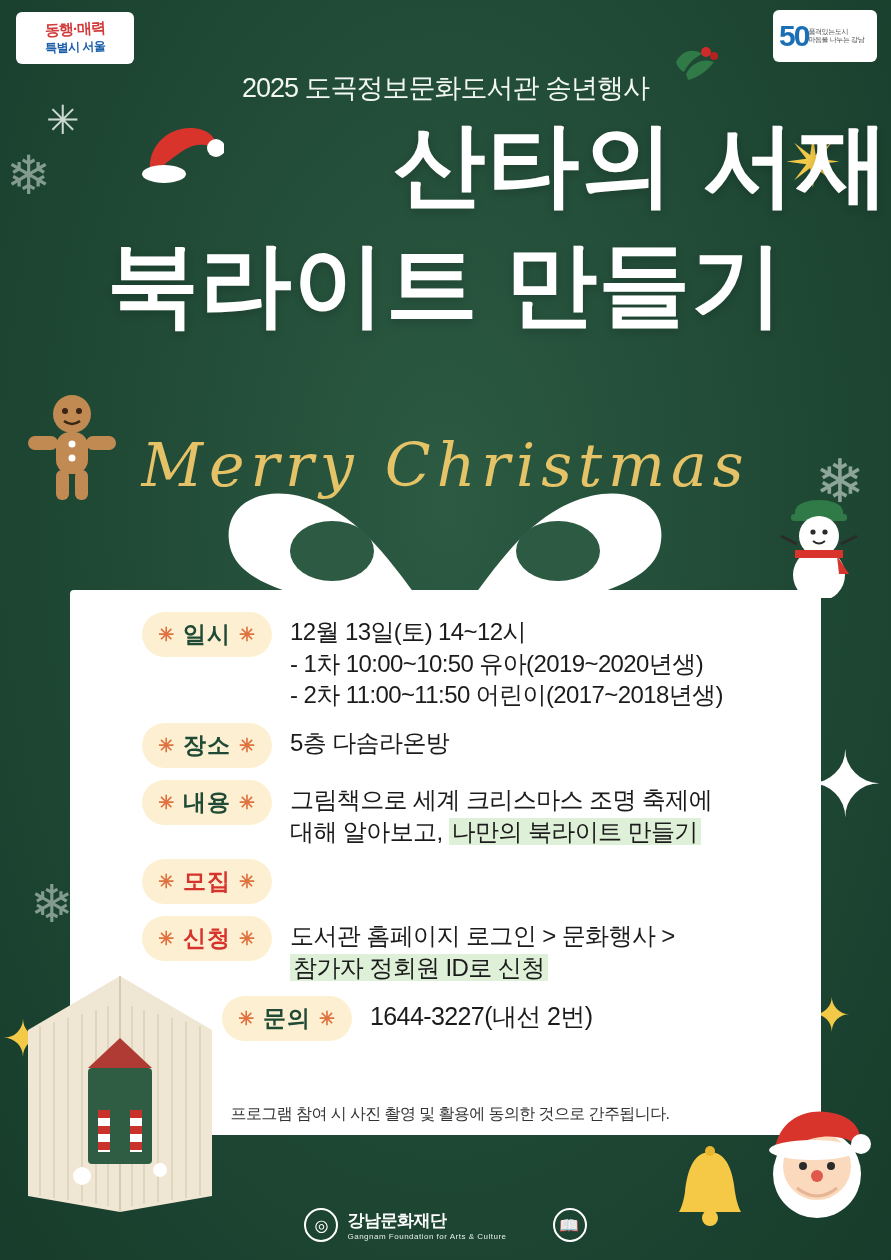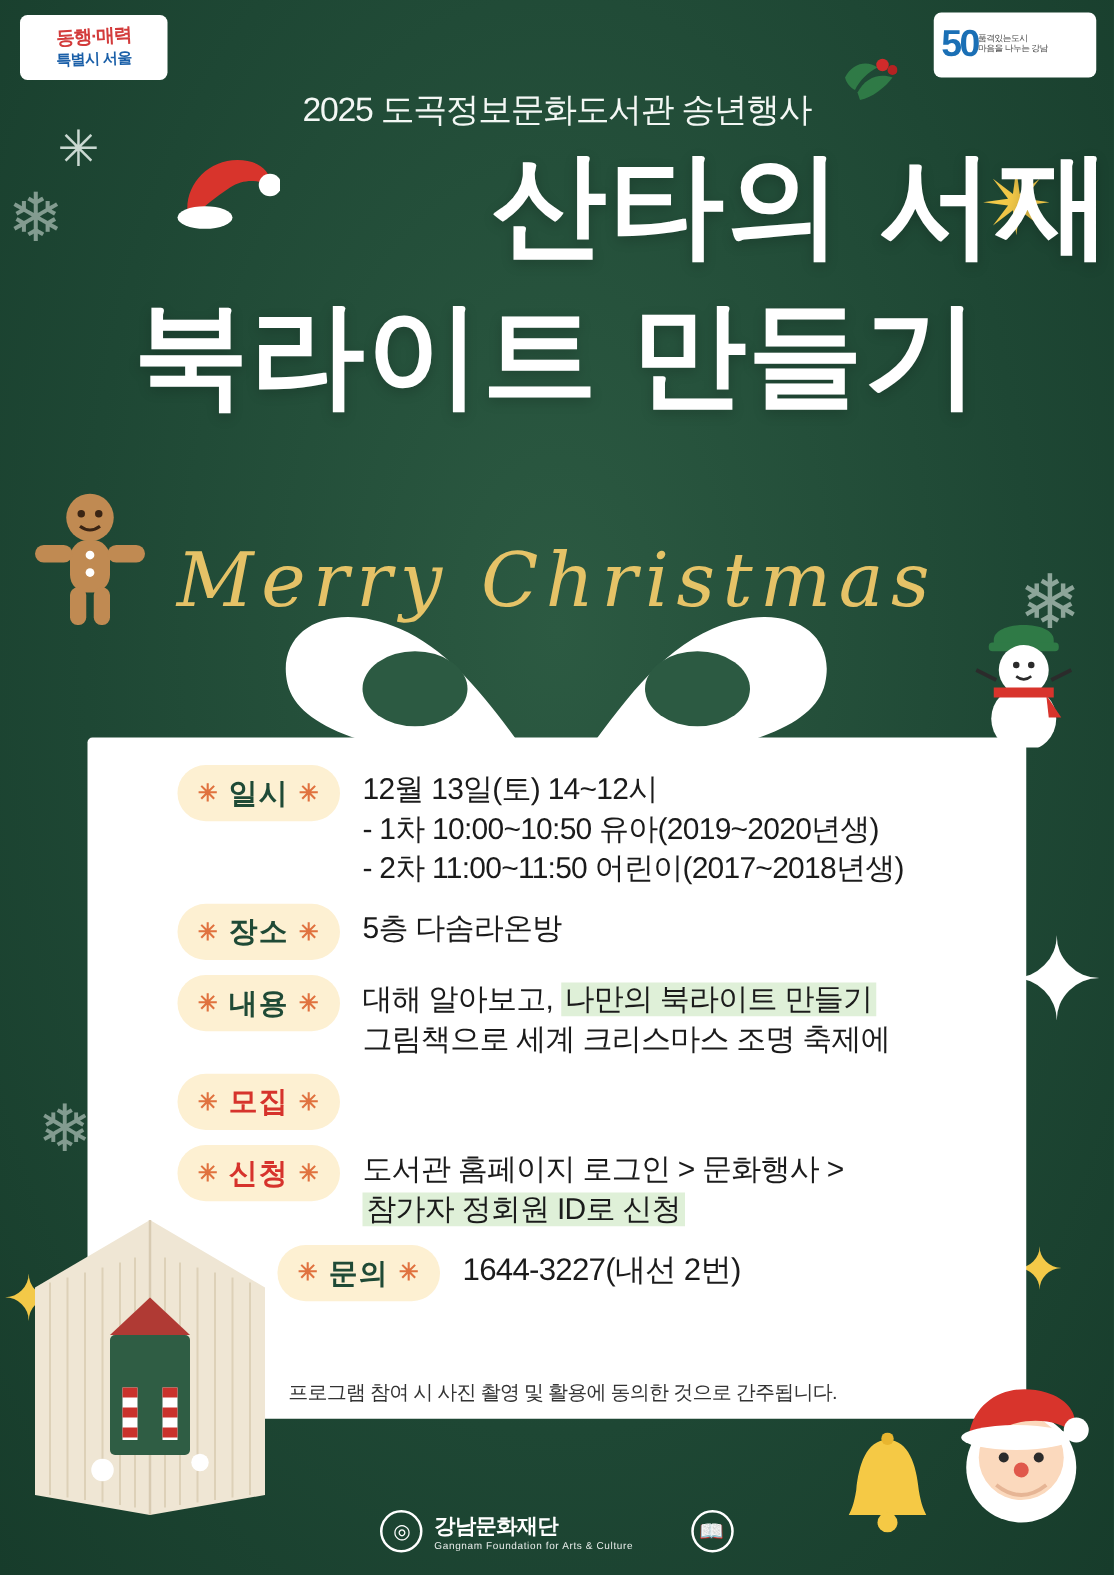--- a/index.html
+++ b/index.html
@@ -43,21 +43,21 @@
   .logo-seoul .l1 {
     font-size: 15px; color: #d33b3b; font-weight: 700; letter-spacing: -1px;
     transform: rotate(-3deg);
   }
   .logo-seoul .l2 {
     font-size: 12px; color: #1a5fa8; font-weight: 700; letter-spacing: -.5px;
     transform: rotate(-2deg);
   }
   .logo-gangnam {
     position: absolute; right: 14px; top: 10px;
-    width: 130px; height: 52px;
+    width: 104px; height: 52px;
     background: #ffffff;
     border-radius: 6px;
     display: flex; align-items: center; gap: 0;
     padding: 4px 6px;
   }
   .logo-gangnam .big50 {
     font-size: 30px; font-weight: 700; color: #1a6fb5; letter-spacing: -2px;
     line-height: 1;
   }
   .logo-gangnam .gtxt {
@@ -311,24 +311,24 @@
 
     <div class="row">
       <div class="label-col">
         <div class="label">
           <span class="ast">✳</span>
           <span>내용</span>
           <span class="ast">✳</span>
         </div>
       </div>
       <div class="val">
+        <span class="line">그림책으로 세계 크리스마스 조명 축제에</span>
         <span class="line">
           <span>대해 알아보고, </span><span class="mark">나만의 북라이트 만들기</span>
         </span>
-        <span class="line">그림책으로 세계 크리스마스 조명 축제에</span>
       </div>
     </div>
 
     <div class="row">
       <div class="label-col">
         <div class="label hl">
           <span class="ast">✳</span>
           <span>모집</span>
           <span class="ast">✳</span>
         </div>

